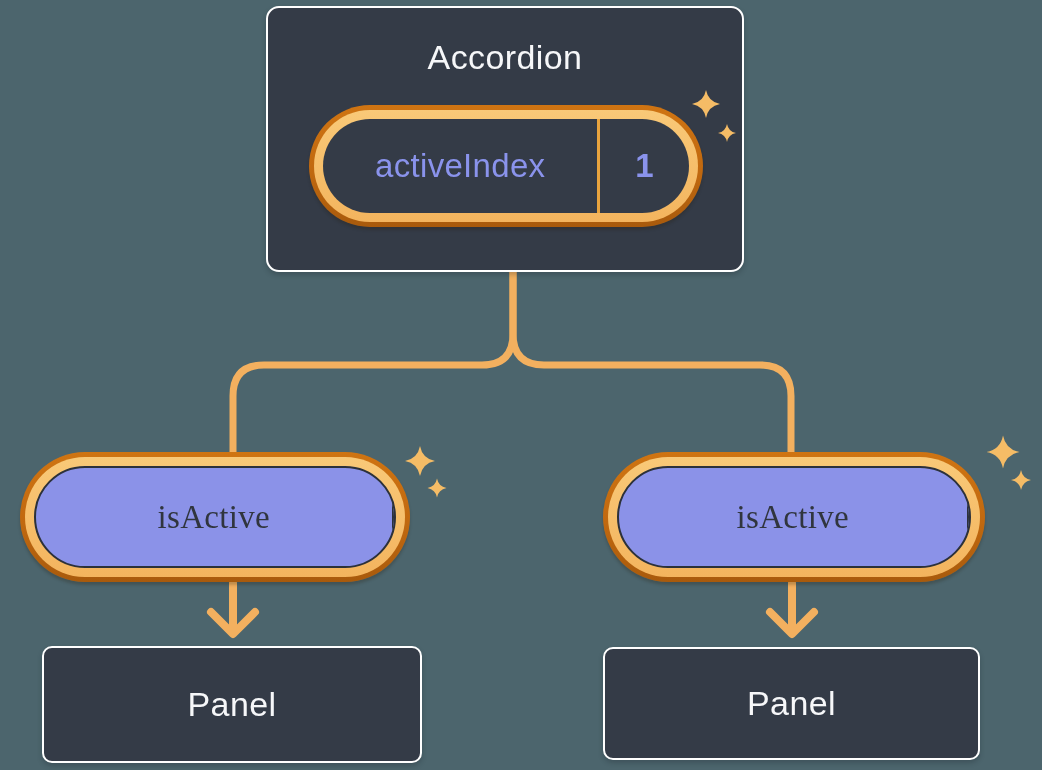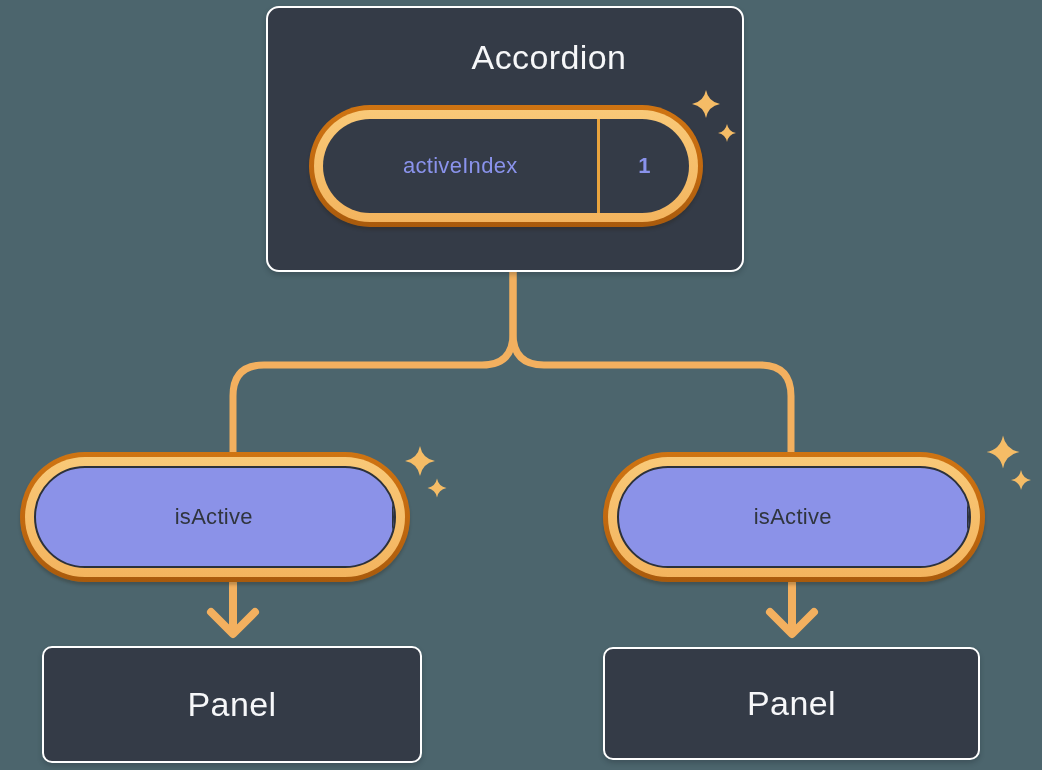--- a/index.html
+++ b/index.html
@@ -34,21 +34,21 @@
   .box{
     position:absolute;z-index:2;
     background:var(--box-fill);
     border:2.5px solid var(--box-border);
     border-radius:13px;
     box-shadow:0 3px 5px rgba(25,30,38,0.25);
   }
   .box-title{
     width:100%;text-align:center;
     color:var(--text-light);
-    font-size:34px;font-weight:500;letter-spacing:0.4px;margin-left:44px;
+    font-size:34px;font-weight:500;letter-spacing:0.4px;
   }
   .panel{display:flex;align-items:center;justify-content:flex-end;border-radius:10px;}
   .panel .box-title{margin:0;}
 
   .pill{
     position:absolute;z-index:2;
     border-radius:999px;
     background:linear-gradient(180deg,#cf7412 0%,#c0680f 55%,#a85a0c 100%);
     padding:5px;
     box-shadow:0 3px 3px rgba(40,30,15,0.25);
@@ -58,24 +58,24 @@
     border-radius:999px;
     background:linear-gradient(180deg,#f9c978 0%,#f3b45e 100%);
     padding:9px;
   }
   .pill-inner{
     width:100%;height:100%;
     border-radius:999px;
     display:flex;align-items:stretch;overflow:hidden;
   }
   .pill-inner.dark{background:var(--box-fill);}
-  .pill-inner.purple{background:var(--purple);border:2.5px solid var(--pill-outline);}
+  .pill-inner.purple{background:var(--purple);border:2.5px solid var(--pill-outline);font-family:Liberation Serif, serif;}
   .cell{
     display:flex;align-items:center;justify-content:center;
-    font-size:22px;letter-spacing:0.3px;text-align:right;
+    font-size:33px;letter-spacing:0.3px;text-align:right;
   }
   .cell.grow{flex:1 1 auto;}
   .cell.value{font-weight:700;}
   .pill-inner.dark .cell{color:var(--purple-text);}
   .pill-inner.purple .cell{color:var(--text-dark);}
   .divider{width:2.5px;flex:0 0 2.5px;}
   .divider.orange{background:var(--divider-orange);}
   .divider.dark{background:var(--pill-outline);}
 </style>
 </head>

